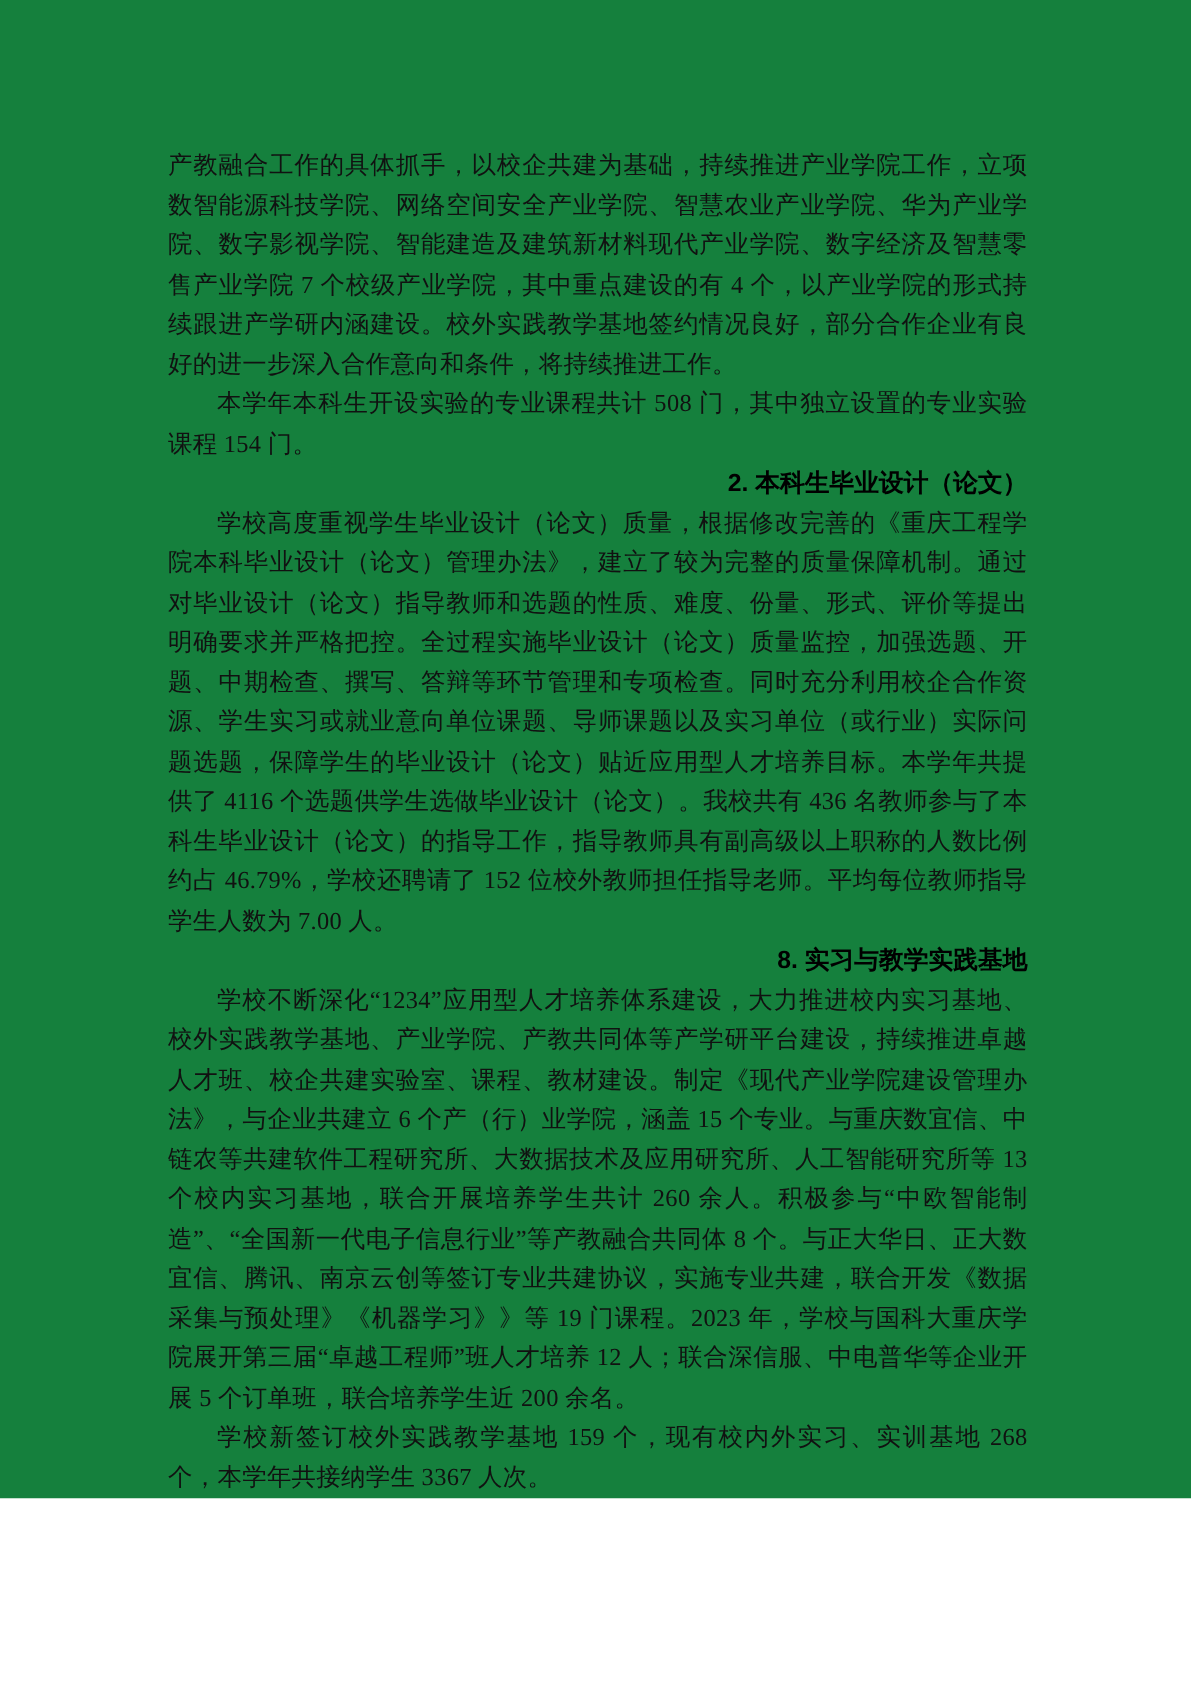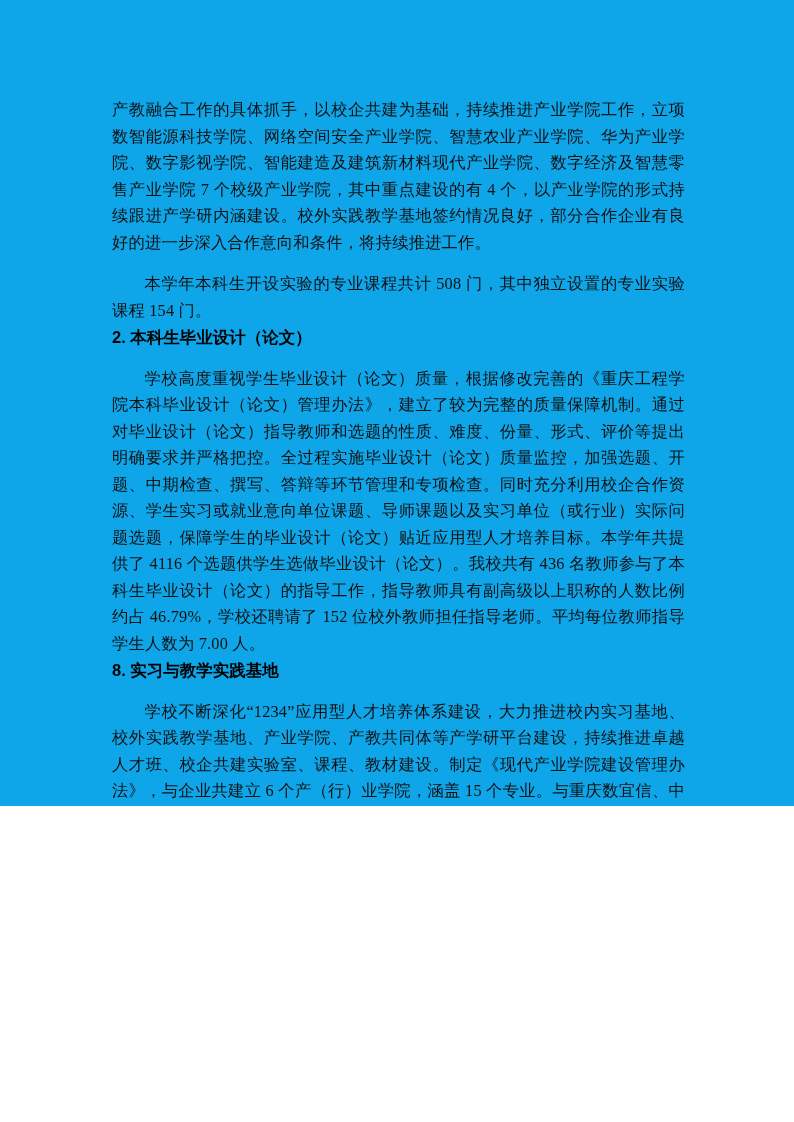--- a/index.html
+++ b/index.html
@@ -3,23 +3,23 @@
 <meta charset="utf-8">
 <style>
   html, body {
     margin: 0;
     padding: 0;
     background: #ffffff;
   }
   .page {
     position: relative;
     width: 794px;
-    height: 806px;
+    height: 999px;
     margin: 0 auto;
-    background: #0ea5e9;
+    background: #15803d;
     color: #111111;
     font-family: "Liberation Serif", "DejaVu Serif", serif;
     overflow: hidden;
   }
   .content {
     position: absolute;
     left: 112px;
     top: 97px;
     width: 573px;
   }
@@ -27,30 +27,29 @@
     margin: 0;
     font-size: 16.3px;
     line-height: 26.5px;
     text-align: justify;
     text-justify: inter-ideograph;
     word-break: break-all;
     letter-spacing: 0.2px;
   }
   .para.indent {
     text-indent: 2em;
-    margin-top: 15px;
   }
   .heading {
     margin: 0;
     font-size: 16.5px;
     line-height: 26.5px;
     font-weight: bold;
     color: #000000;
     font-family: "Liberation Sans", "DejaVu Sans", sans-serif;
-    text-align: left;
+    text-align: right;
   }
   .page-footer {
     position: absolute;
     left: 0;
     right: 16px;
     top: 1024px;
     text-align: right;
   }
   .page-number {
     font-size: 13px;
@@ -62,17 +61,18 @@
 <body>
 
 <div class="page">
   <main class="content">
     <p class="para">产教融合工作的具体抓手，以校企共建为基础，持续推进产业学院工作，立项数智能源科技学院、网络空间安全产业学院、智慧农业产业学院、华为产业学院、数字影视学院、智能建造及建筑新材料现代产业学院、数字经济及智慧零售产业学院 7 个校级产业学院，其中重点建设的有 4 个，以产业学院的形式持续跟进产学研内涵建设。校外实践教学基地签约情况良好，部分合作企业有良好的进一步深入合作意向和条件，将持续推进工作。</p>
     <p class="para indent">本学年本科生开设实验的专业课程共计 508 门，其中独立设置的专业实验课程 154 门。</p>
     <h2 class="heading">2. 本科生毕业设计（论文）</h2>
     <p class="para indent">学校高度重视学生毕业设计（论文）质量，根据修改完善的《重庆工程学院本科毕业设计（论文）管理办法》，建立了较为完整的质量保障机制。通过对毕业设计（论文）指导教师和选题的性质、难度、份量、形式、评价等提出明确要求并严格把控。全过程实施毕业设计（论文）质量监控，加强选题、开题、中期检查、撰写、答辩等环节管理和专项检查。同时充分利用校企合作资源、学生实习或就业意向单位课题、导师课题以及实习单位（或行业）实际问题选题，保障学生的毕业设计（论文）贴近应用型人才培养目标。本学年共提供了 4116 个选题供学生选做毕业设计（论文）。我校共有 436 名教师参与了本科生毕业设计（论文）的指导工作，指导教师具有副高级以上职称的人数比例约占 46.79%，学校还聘请了 152 位校外教师担任指导老师。平均每位教师指导学生人数为 7.00 人。</p>
     <h2 class="heading">8. 实习与教学实践基地</h2>
     <p class="para indent">学校不断深化“1234”应用型人才培养体系建设，大力推进校内实习基地、校外实践教学基地、产业学院、产教共同体等产学研平台建设，持续推进卓越人才班、校企共建实验室、课程、教材建设。制定《现代产业学院建设管理办法》，与企业共建立 6 个产（行）业学院，涵盖 15 个专业。与重庆数宜信、中链农等共建软件工程研究所、大数据技术及应用研究所、人工智能研究所等 13 个校内实习基地，联合开展培养学生共计 260 余人。积极参与“中欧智能制造”、“全国新一代电子信息行业”等产教融合共同体 8 个。与正大华日、正大数宜信、腾讯、南京云创等签订专业共建协议，实施专业共建，联合开发《数据采集与预处理》《机器学习》》等 19 门课程。2023 年，学校与国科大重庆学院展开第三届“卓越工程师”班人才培养 12 人；联合深信服、中电普华等企业开展 5 个订单班，联合培养学生近 200 余名。</p>
+    <p class="para indent">学校新签订校外实践教学基地 159 个，现有校内外实习、实训基地 268 个，本学年共接纳学生 3367 人次。</p>
   </main>
   <footer class="page-footer">
     <span class="page-number">14</span>
   </footer>
 </div>
 
 </body></html>

